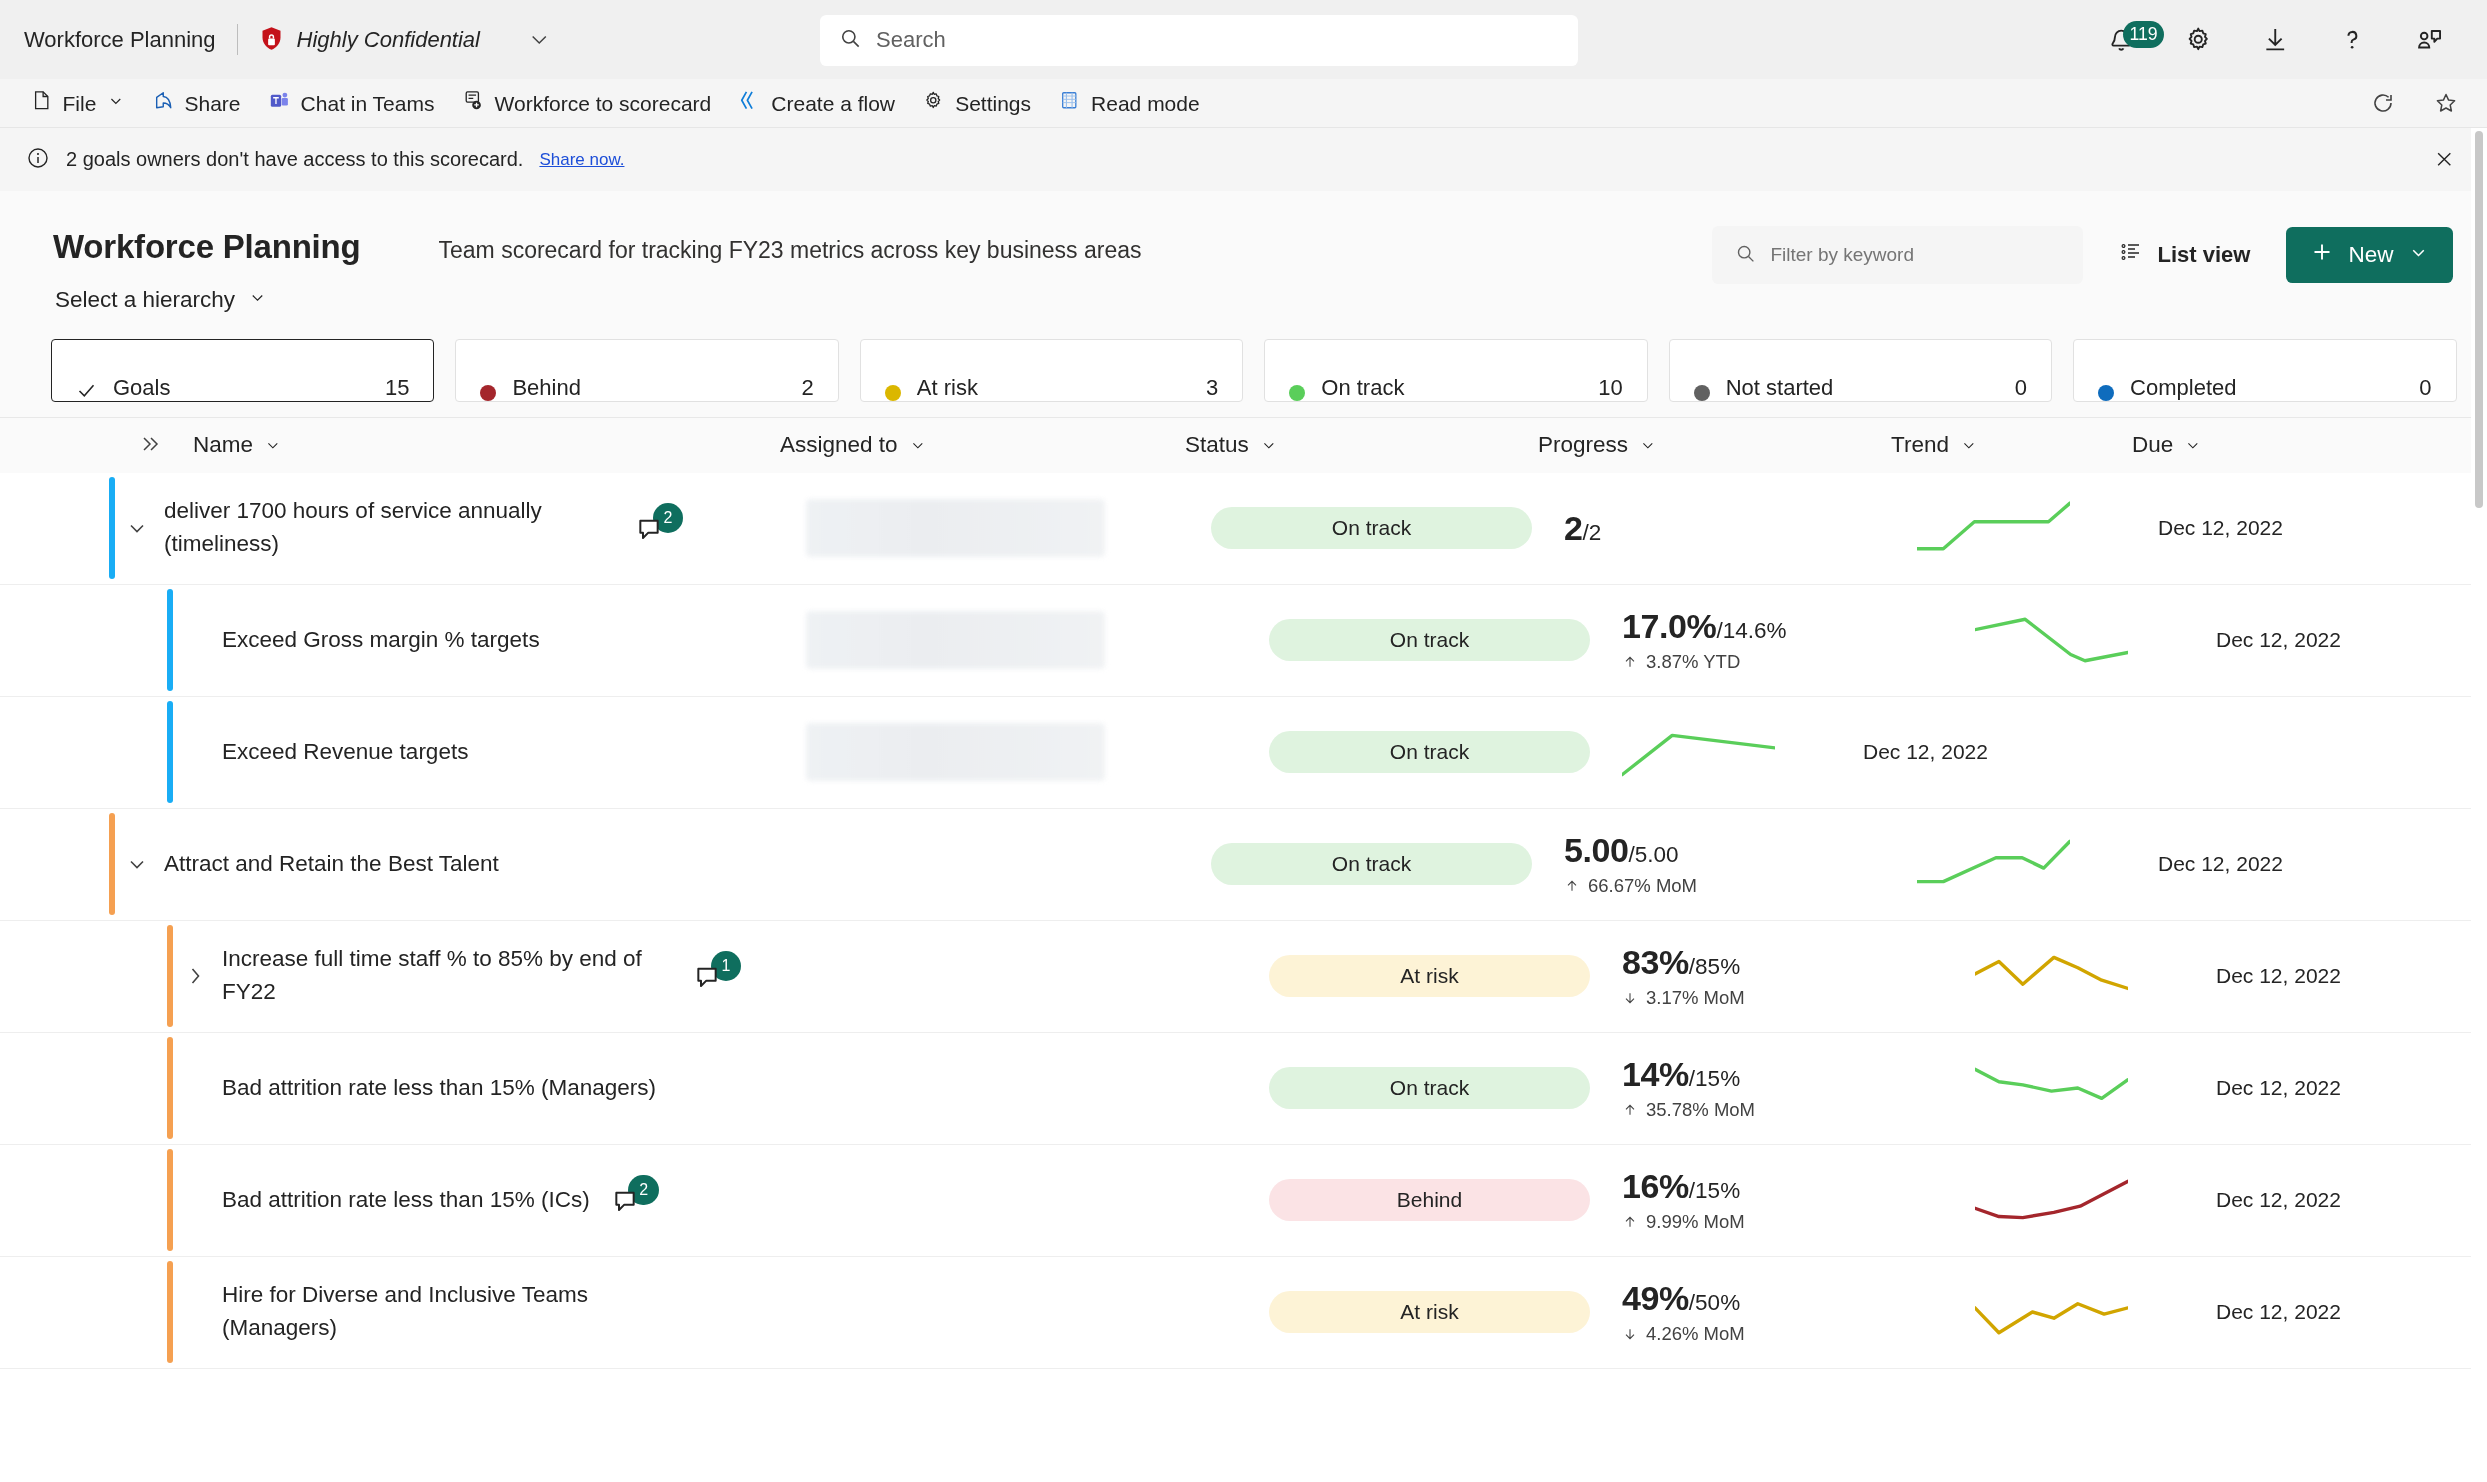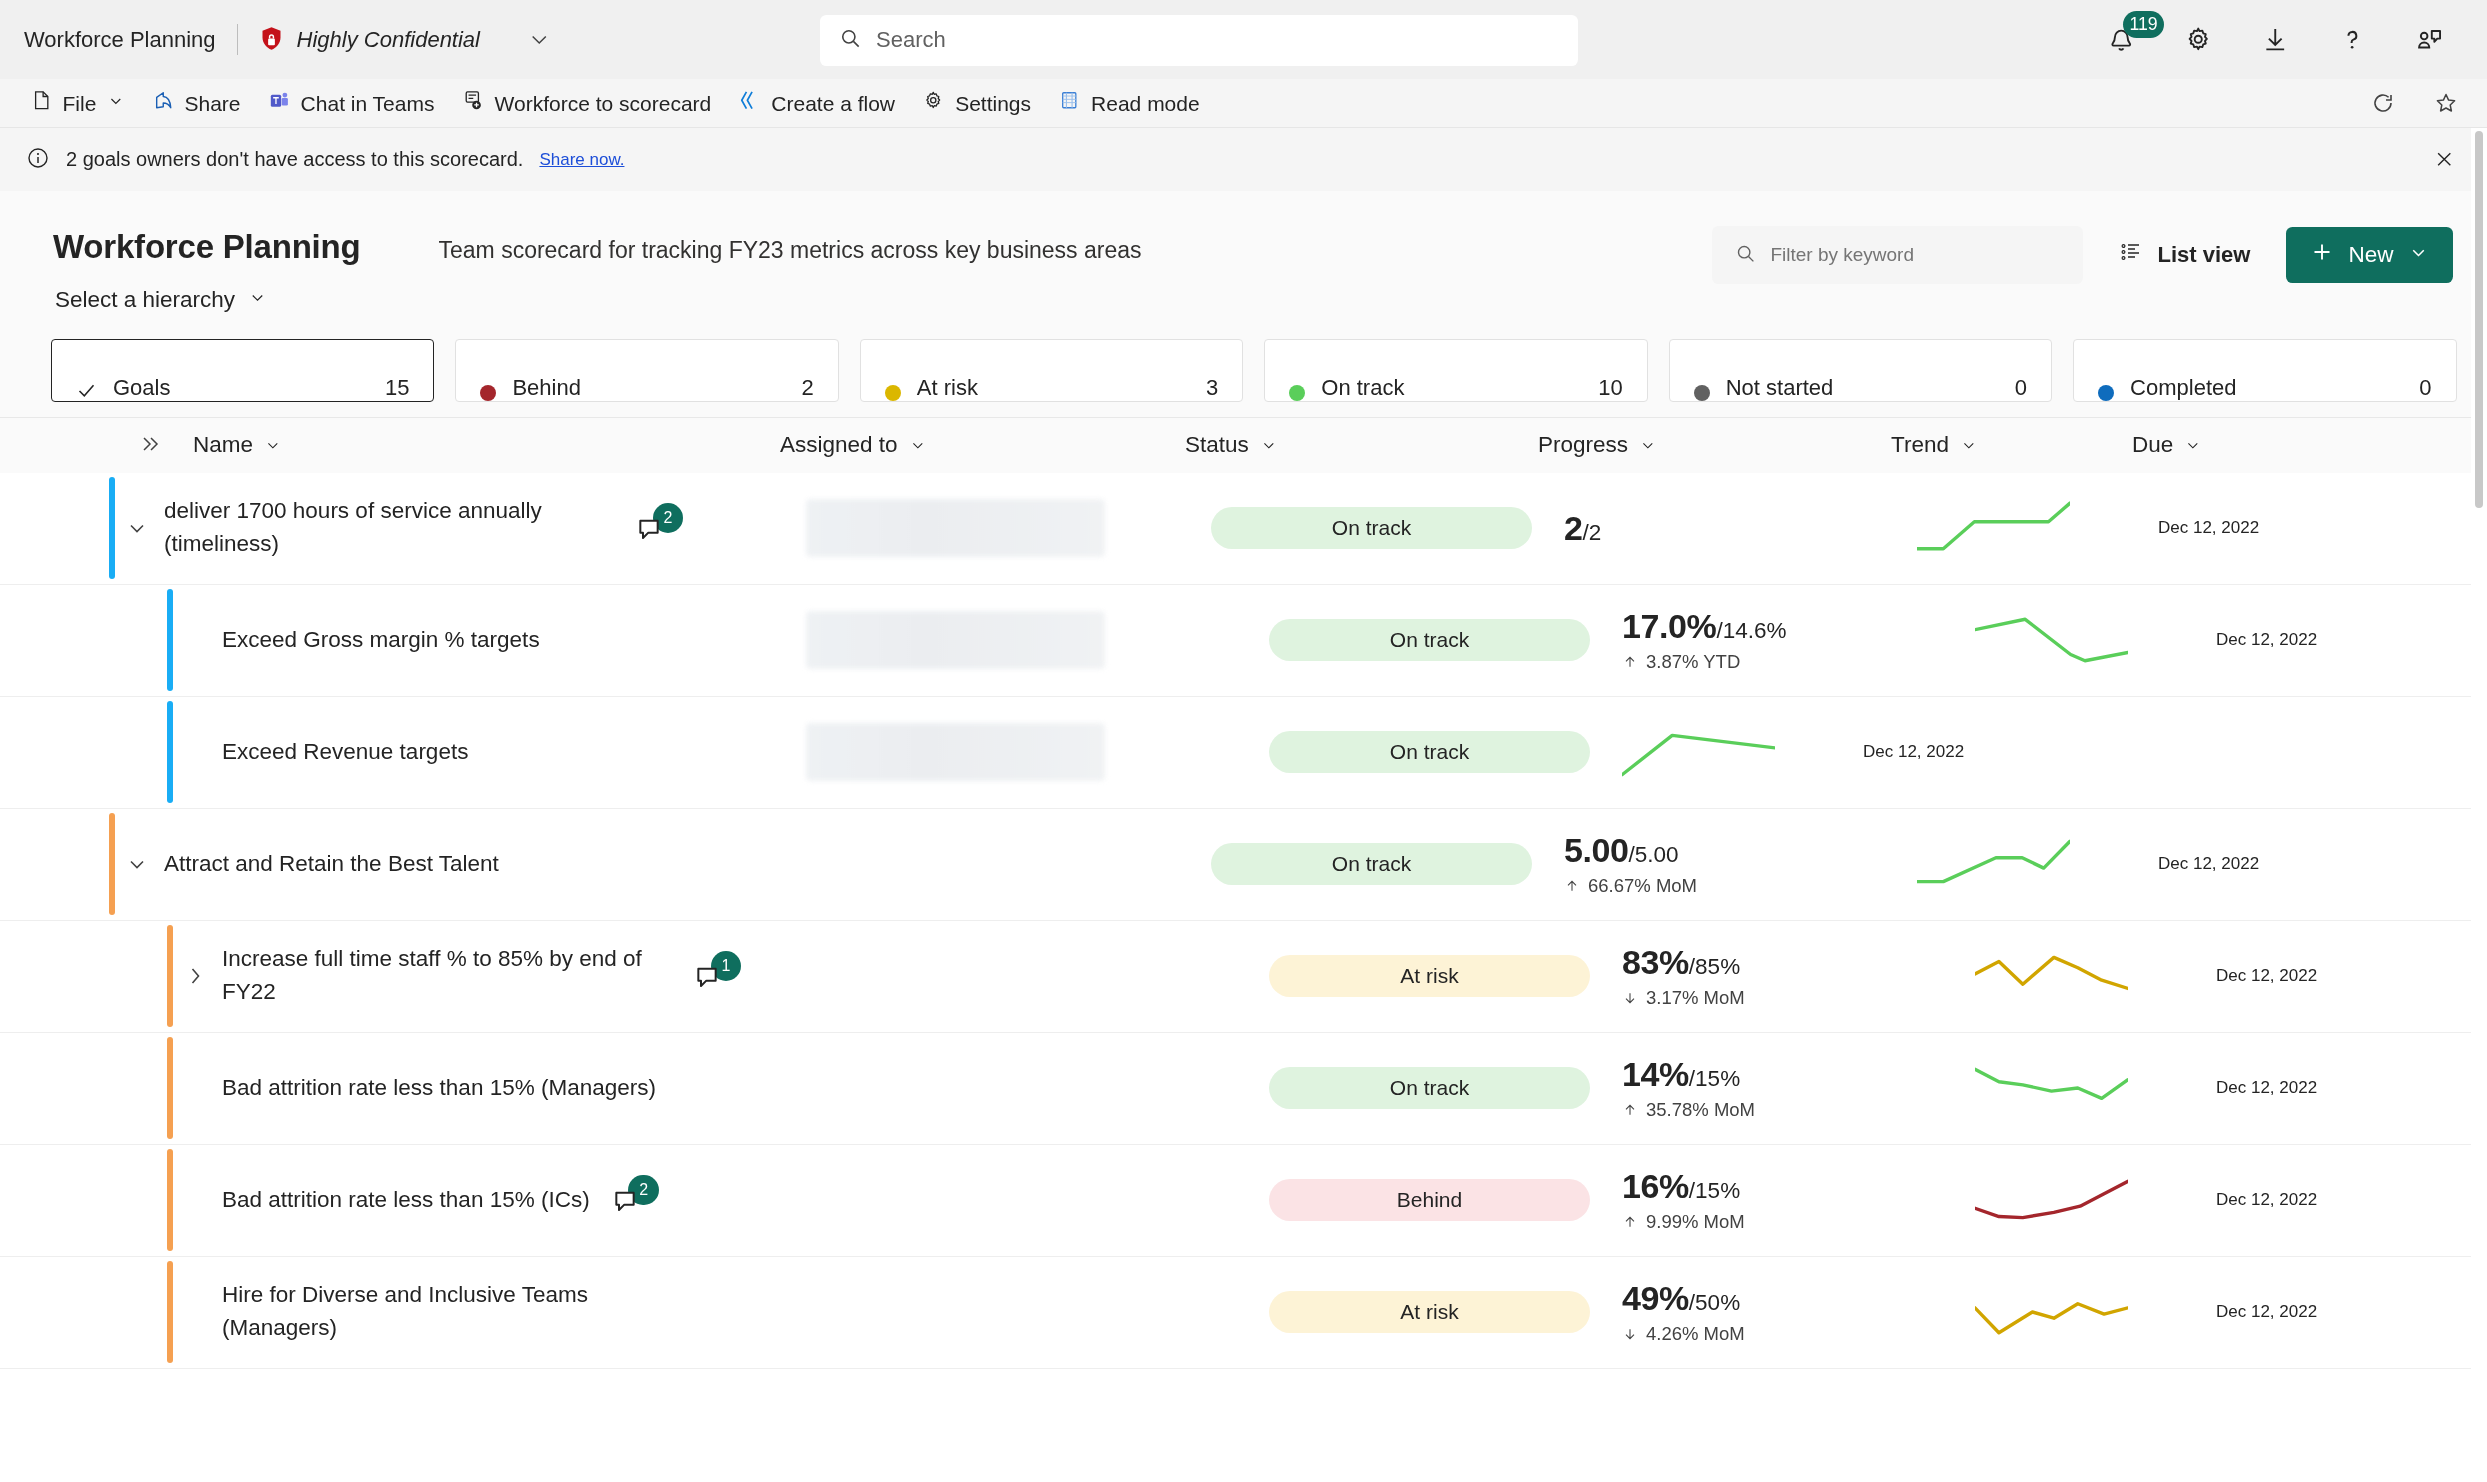--- a/index.html
+++ b/index.html
@@ -68,21 +68,21 @@
     display: flex; align-items: center; gap: 0;
   }
   .hicon {
     width: 77px; height: 79px;
     display: flex; align-items: center; justify-content: center;
     position: relative;
     color: #242424;
   }
   .badge-count {
     position: absolute;
-    top: 11px; left: 40px;
+    top: 21px; left: 40px;
     min-width: 35px; height: 27px;
     background: #0f6e5e;
     color: #ffffff;
     border-radius: 13.6px;
     font-size: 17.7px;
     display: flex; align-items: center; justify-content: center;
     padding: 0 6.4px;
     z-index: 2;
   }
 
@@ -358,21 +358,21 @@
     color: #424242;
     display: flex; align-items: center; gap: 8px;
   }
   .trend-cell {
     width: 241px;
     display: flex; align-items: center;
   }
   .due-cell {
     width: 241px;
     display: flex; align-items: center;
-    font-size: 17px;
+    font-size: 21px;
     color: #242424;
   }
   .row.parent .due-cell { padding-left: 0; }
 
   
   .vscroll {
     position: absolute;
     right: 0; top: 128px;
     width: 16px; height: 1354px;
     background: #ffffff;

